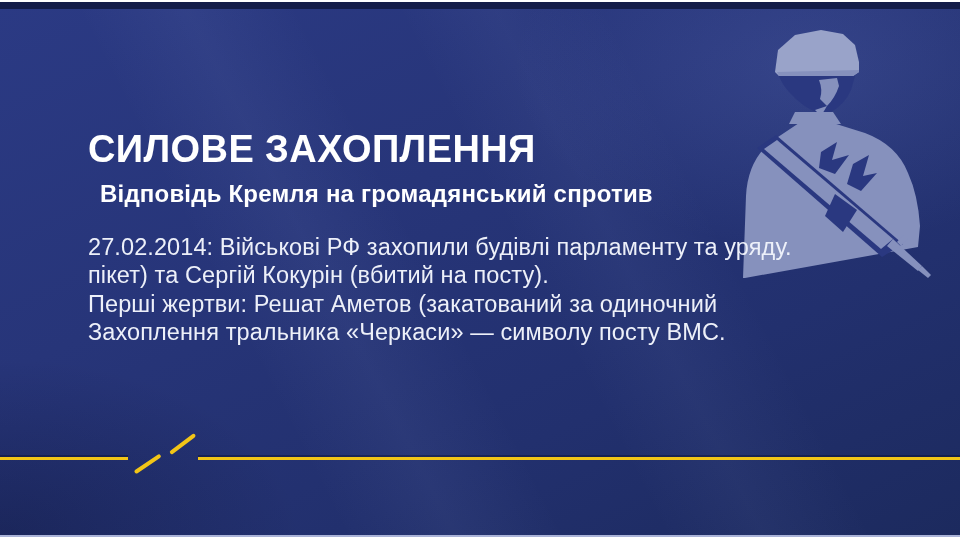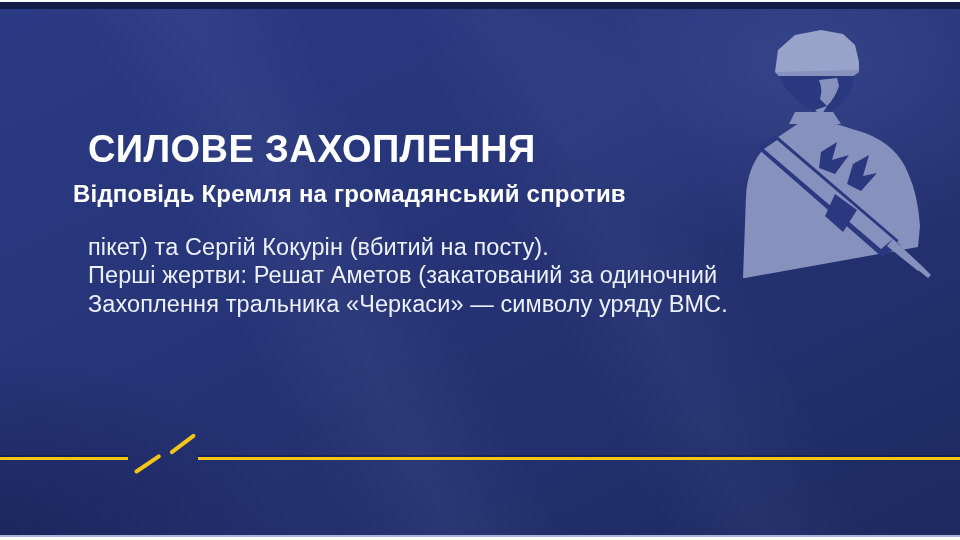--- a/index.html
+++ b/index.html
@@ -33,21 +33,21 @@
   }
 
   .title{
     position:absolute;left:88px;top:128px;margin:0;
     font-size:38px;line-height:1.05;font-weight:700;
     letter-spacing:0.4px;
     color:var(--title-text);
     white-space:nowrap;
   }
   .subtitle{
-    position:absolute;left:73px;top:179px;margin:0;
+    position:absolute;left:100px;top:179px;margin:0;
     font-size:24px;line-height:1.1;font-weight:700;
     letter-spacing:0.2px;
     color:var(--title-text);
     white-space:nowrap;
   }
   .body-block{
     position:absolute;left:88px;top:231px;
     font-size:23.5px;line-height:28.3px;font-weight:400;
     color:var(--body-text);
     letter-spacing:0.1px;
@@ -111,23 +111,24 @@
       <path class="sl" d="M164,216 L171,208 L175,212 L168,220 Z"></path>
 
       <path class="sl" d="M160,213 L189,240 L185,245 L154,220 Z"></path>
       <path class="sl" d="M189,240 L198,249 L195,252 L185,244 Z"></path>
     </svg>
 
     <h1 class="title">СИЛОВЕ ЗАХОПЛЕННЯ</h1>
     <h2 class="subtitle">Відповідь Кремля на громадянський спротив</h2>
 
     <div class="body-block">
+      <div class="body-line">27.02.2014: Військові РФ захопили будівлі парламенту та уряду.</div>
       <div class="body-line">пікет) та Сергій Кокурін (вбитий на посту).</div>
       <div class="body-line">Перші жертви: Решат Аметов (закатований за одиночний</div>
-      <div class="body-line">Захоплення тральника «Черкаси» — символу уряду ВМС.</div>
+      <div class="body-line">Захоплення тральника «Черкаси» — символу посту ВМС.</div>
     </div>
 
     <div class="deco">
       <div class="seg seg-left"></div>
       <div class="slash slash-1"></div>
       <div class="slash slash-2"></div>
       <div class="seg seg-right"></div>
     </div>
 
     <div class="bottom-line"></div>

